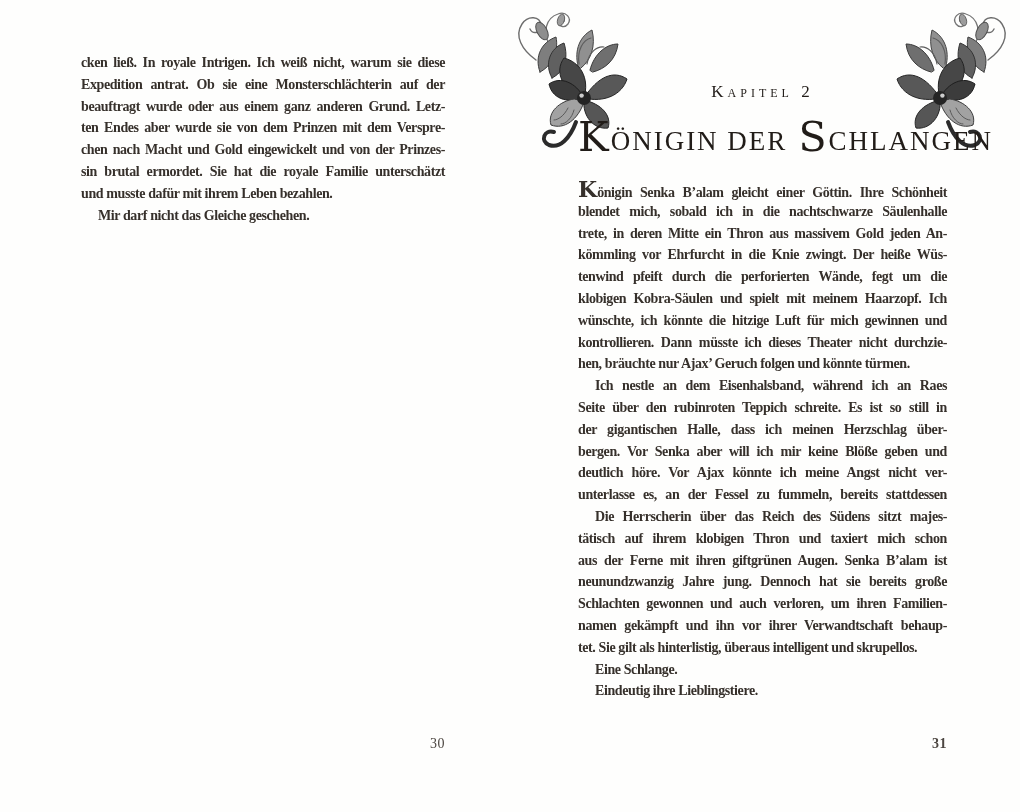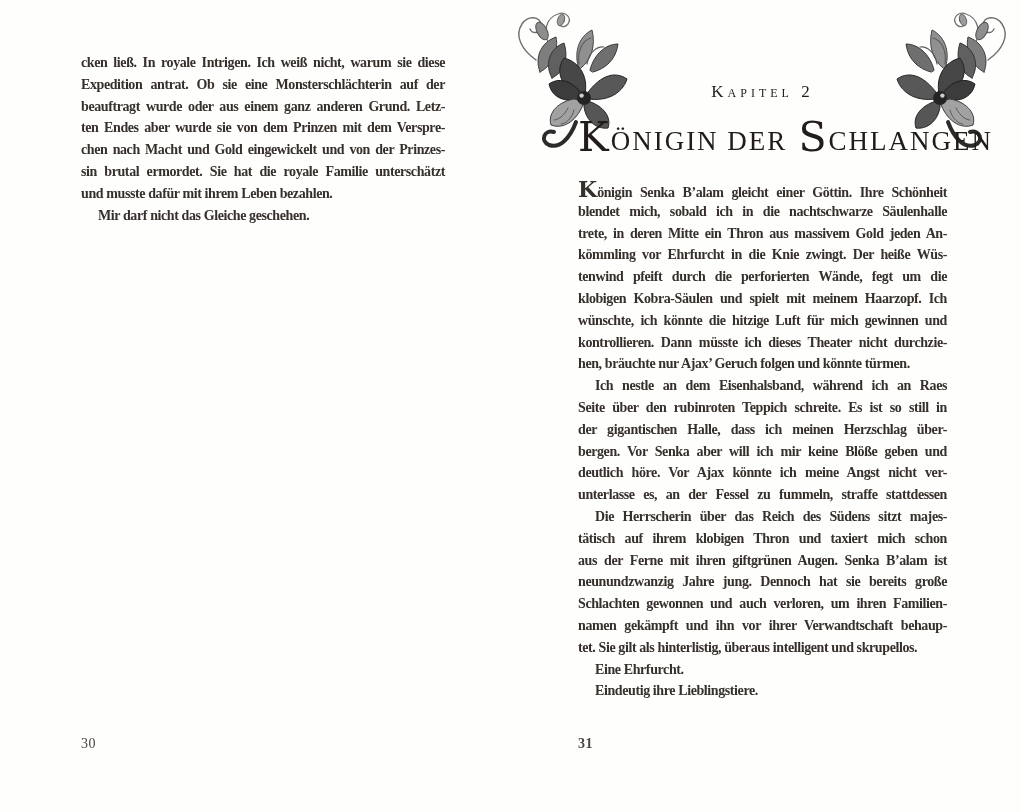--- a/index.html
+++ b/index.html
@@ -40,21 +40,21 @@
   }
   .tp-init{
     font-size:41px;font-family:"DejaVu Serif", serif;
     position:relative;top:1px;
   }
   .tp-init.second{margin-left:11px;}
   .tp-small{text-transform:uppercase;}
 
   
   .folio{
-    position:absolute;top:736px;width:364px;text-align:left;
+    position:absolute;top:736px;width:364px;text-align:right;
     font-size:14px;color:#4c4641;letter-spacing:0.5px;
   }
   .folio-left{left:81px;}
   .folio-right{left:578px;width:369px;font-weight:bold;}
 
   
   .orn{position:absolute;top:6px;width:132px;height:148px;}
   .orn-left{left:506px;}
   .orn-right{left:886px;}
   .orn-right svg{transform:scaleX(-1);}
@@ -170,36 +170,36 @@
       <div class="line indent">Ich nestle an dem Eisenhalsband, während ich an Raes</div>
 
       <div class="line">Seite über den rubinroten Teppich schreite. Es ist so still in</div>
 
       <div class="line">der gigantischen Halle, dass ich meinen Herzschlag über-</div>
 
       <div class="line">bergen. Vor Senka aber will ich mir keine Blöße geben und</div>
 
       <div class="line">deutlich höre. Vor Ajax könnte ich meine Angst nicht ver-</div>
 
-      <div class="line">unterlasse es, an der Fessel zu fummeln, straffe stattdessen</div>
+      <div class="line">unterlasse es, an der Fessel zu fummeln, bereits stattdessen</div>
 
 
       <div class="line indent">Die Herrscherin über das Reich des Südens sitzt majes-</div>
 
       <div class="line">tätisch auf ihrem klobigen Thron und taxiert mich schon</div>
 
       <div class="line">aus der Ferne mit ihren giftgrünen Augen. Senka B’alam ist</div>
 
       <div class="line">neunundzwanzig Jahre jung. Dennoch hat sie bereits große</div>
 
       <div class="line">Schlachten gewonnen und auch verloren, um ihren Familien-</div>
 
       <div class="line">namen gekämpft und ihn vor ihrer Verwandtschaft behaup-</div>
 
       <div class="line last">tet. Sie gilt als hinterlistig, überaus intelligent und skrupellos.</div>
 
-      <div class="line indent last">Eine Ehrfurcht.</div>
+      <div class="line indent last">Eine Schlange.</div>
 
       <div class="line indent last">Eindeutig ihre Lieblingstiere.</div>
     </div>
   <div class="folio folio-right">31</div>
 
 </div>
 
 </body></html>

